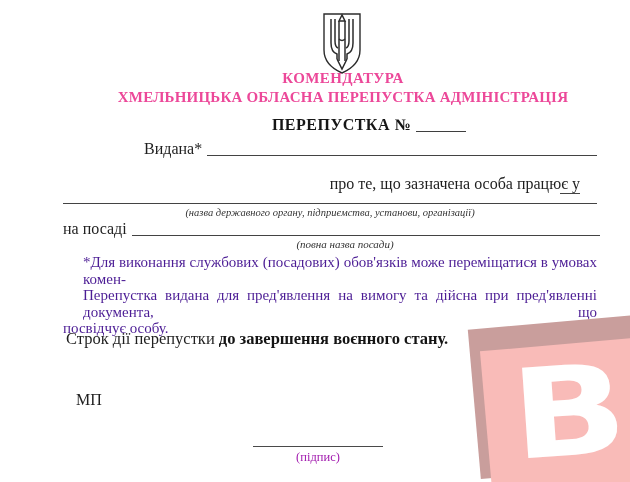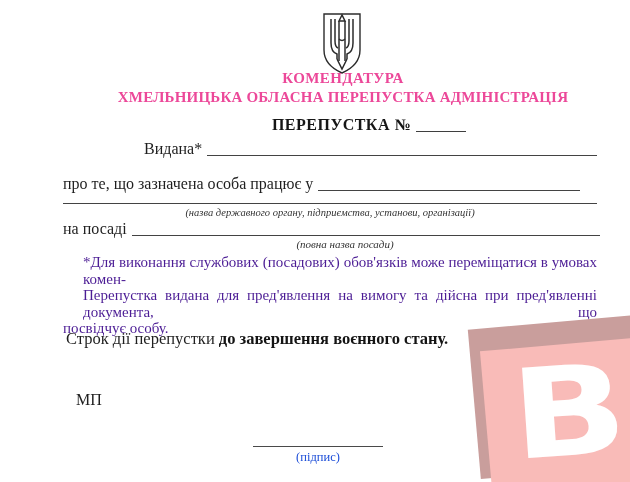--- a/index.html
+++ b/index.html
@@ -13,35 +13,35 @@
   
   .h-center{left:56px; width:574px; text-align:center; font-weight:bold; color:#ec4899;}
   .org1{top:70px; font-size:15px; letter-spacing:.4px;}
   .org2{top:89px; font-size:15px; letter-spacing:.2px;}
   .title-row{left:82px; width:574px; top:116px; text-align:center; font-weight:bold; font-size:16px; color:#161616; letter-spacing:.5px;}
   .num-blank{display:inline-block; width:50px; border-bottom:1.6px solid #3f3f3f; transform:translateY(2px); margin-left:5px;}
   
   .row{display:flex; align-items:flex-end; font-size:16px; line-height:19px;}
   .row .fill{flex:1; margin-left:5px; border-bottom:1.5px solid #434343; margin-bottom:2px; min-width:20px;}
   .r-vydana{top:139px; left:144px; right:33px;}
-  .r-prote{top:174px; left:63px; right:50px;}
+  .r-prote{top:174px; left:63px; right:50px;flex-direction:column;}
   .r-posada{top:219px; left:63px; right:30px;}
   .line-full{top:203px; left:63px; right:33px; border-bottom:1.6px solid #434343;}
   .caption{font-style:italic; color:#323232; text-align:center;}
   .c1{top:207px; left:63px; right:33px; font-size:10.5px;}
   .c2{top:238px; left:230px; width:230px; font-size:11px;}
   
   .paras{top:254px; left:63px; right:33px; font-size:15px; line-height:16.5px; color:#4c1d95;}
   .jline{text-align:justify; text-align-last:justify; padding-left:20px;}
   .validity{top:329px; left:66px; font-size:16.5px;}
   .validity b{color:#141414;text-align:center;}
   .mp{top:391px; left:76px; font-size:16px;}
   .komendant{top:425px; left:76px; font-size:16px;}
   .sigline{top:446px; left:253px; width:130px; border-top:1.5px solid #4a4a4a;}
-  .sigcap{top:450px; left:253px; width:130px; text-align:center; font-size:12.5px; color:#1d4ed8;}
+  .sigcap{top:450px; left:253px; width:130px; text-align:center; font-size:12.5px; color:#a21caf;}
   
   .emblem{top:12px; left:320px;}
   
   .wm-back{top:322px; left:474px; width:170px; height:150px; background:#c99e9c; transform:rotate(-5deg);}
   .wm-front{top:344px; left:486px; width:162px; height:146px; background:#f9bbb8; transform:rotate(-5deg);}
   .wm-letter{
     top:342px; left:494px; width:150px; height:140px;
     display:flex; align-items:center; justify-content:center;
     font-family:"DejaVu Sans","Liberation Sans",sans-serif;
     font-weight:bold; font-size:124px; color:#ffffff;

